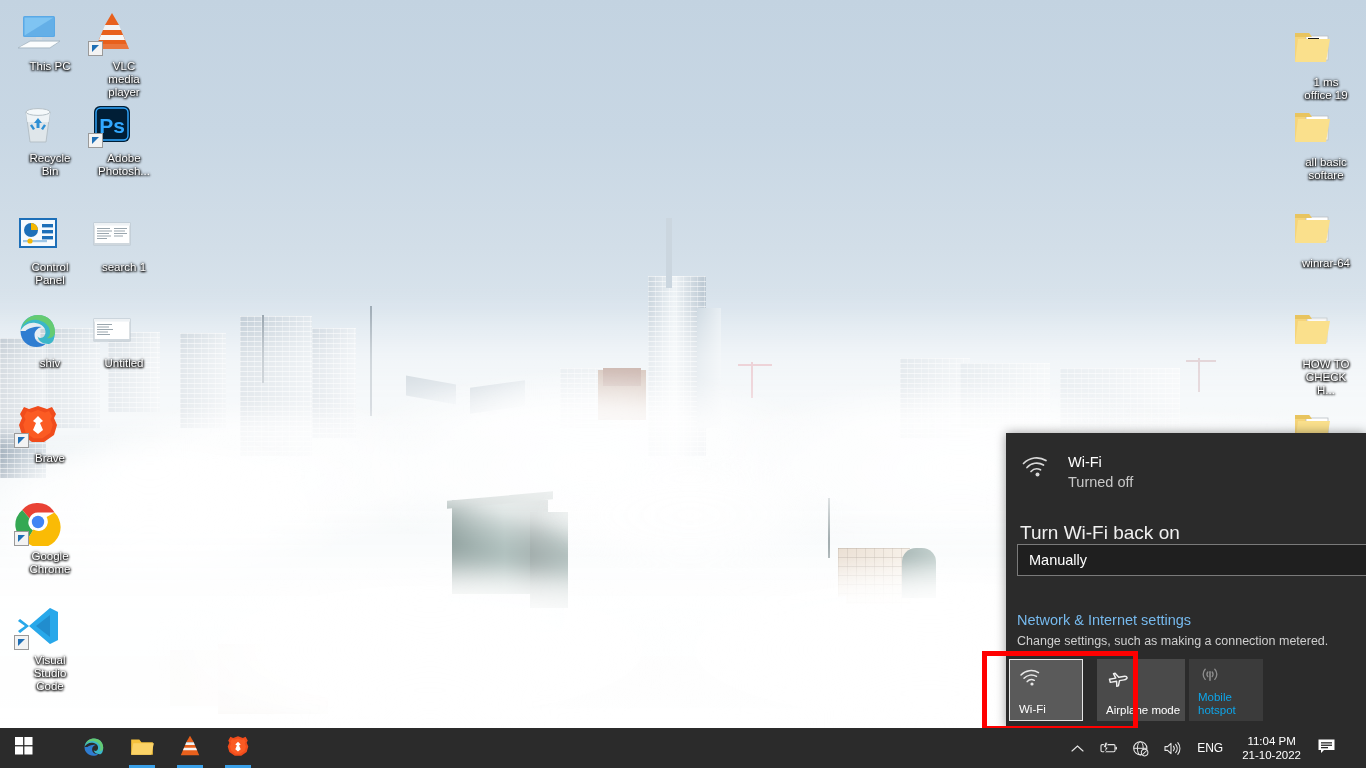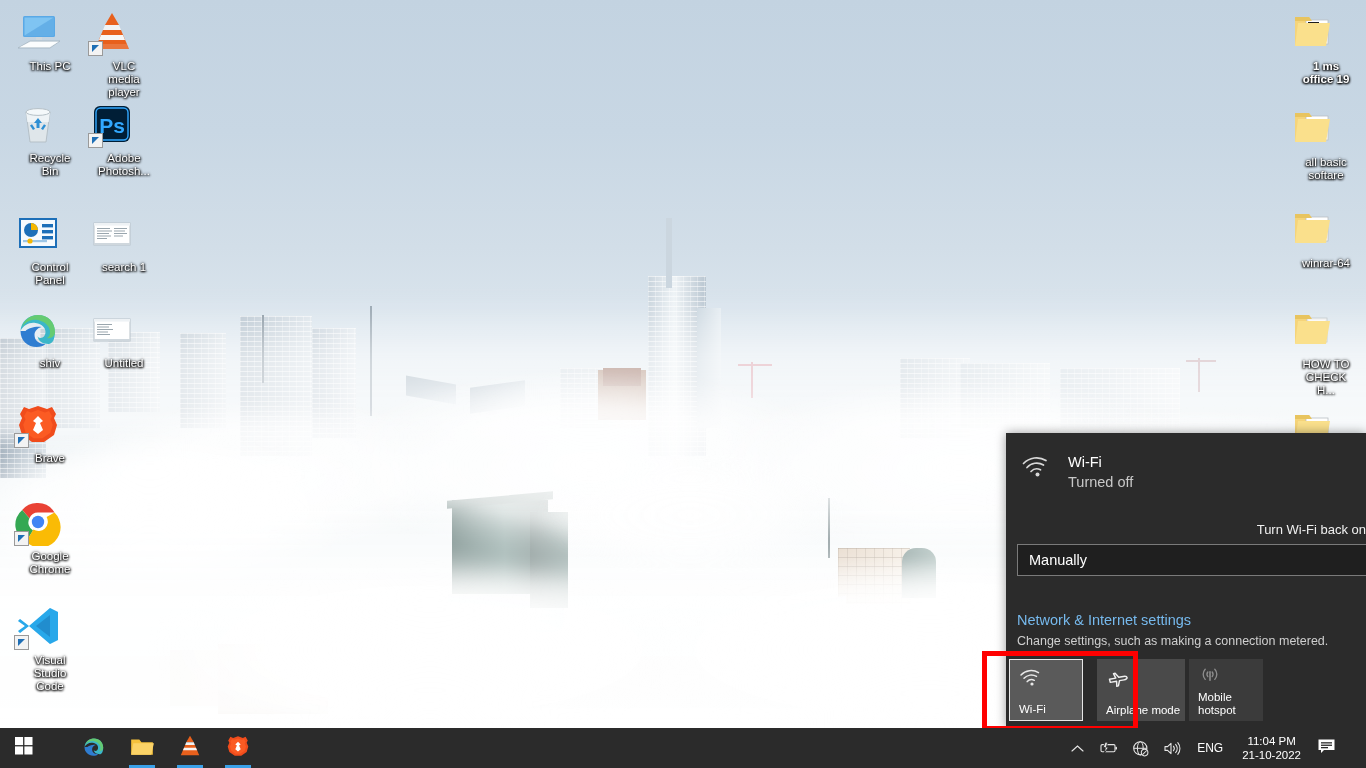--- a/index.html
+++ b/index.html
@@ -74,21 +74,21 @@
     position: absolute; left: 1006px; top: 433px; width: 360px; height: 295px;
     background: #2b2b2b;
     color: #ffffff;
     box-shadow: 0 0 10px rgba(0,0,0,.4);
   }
   #fly-head { display: flex; align-items: flex-start; padding: 20px 0 0 14px; }
   #fly-head .texts { margin-left: 16px; }
   .fh-title { font-size: 14.5px; line-height: 19px; color: #fff; }
   .fh-sub { font-size: 14.5px; line-height: 20px; color: #c8c8c8; }
 
-  #fly-label { font-size: 13px; color: #f0f0f0; padding: 30px 0 0 14px; text-align: right; }
+  #fly-label { font-size: 19px; color: #f0f0f0; padding: 30px 0 0 14px; }
 
   #fly-combo {
     position: absolute; left: 1017px; top: 544px; width: 376px; height: 32px;
     background: #1f1f1f; border: 1px solid #7a7a7a;
     display: flex; align-items: center; justify-content: space-between;
     padding: 0 10px 0 11px;
   }
   #fly-combo .val { font-size: 14.5px; color: #fff; }
 
   #fly-link {
@@ -99,21 +99,21 @@
     position: absolute; left: 1017px; top: 634px;
     font-size: 12.5px; color: #cfcfcf;
   }
 
   
   .tile {
     position: absolute; width: 74px; height: 62px;
     background: #4a4a4a; color: #fff; cursor: pointer;
   }
   .tile.hl { background: #5a5a5a; border: 1px solid #e8e8e8; }
-  .tile.dim { background: #3b3b3b; color: #ffffff; }
+  .tile.dim { background: #3b3b3b; color: #0ea5e9; }
   .tile .ticon { position: absolute; left: 9px; top: 8px; }
   .tile .tlabel {
     position: absolute; left: 9px; bottom: 5px; right: -28px;
     font-size: 11.5px; line-height: 12.5px; white-space: nowrap;
   }
   .tile.dim .tlabel { white-space: normal; right: 4px; }
 
   #redbox {
     position: absolute; left: 982px; top: 651px; width: 156px; height: 80px;
     border: 5px solid #ff0000; pointer-events: none;
@@ -396,21 +396,21 @@
       <svg width="48" height="48" viewBox="0 0 48 48">
         <path d="M36 6 L15 24 L6 17 L4 19 L11 24 L4 29 L6 31 L15 24 L36 42 L44 38 V10 Z" fill="#29a9ea"></path>
         <path d="M36 13 L22 24 L36 35 Z" fill="#1f85c4"></path>
         <path d="M36 6 L15 24 L6 17 L4 19 L11 24 L4 29 L6 31 L15 24 L36 42 L44 38 V10 Z" fill="#29a9ea" opacity=".25"></path>
       </svg>
       <div class="shortcut-arrow"></div>
     </div>
     <div class="label">Visual Studio Code</div>
   </div>
 
-  <div class="desk-icon" style="left:1276px;top:8px;font-weight:bold;">
+  <div class="desk-icon" style="left:1276px;top:24px;">
     <div class="glyph">
       <svg width="48" height="48" viewBox="0 0 48 48">
         <path d="M5 9h14l3 4h8v24H5z" fill="#f5d47a"></path>
         <rect x="16" y="12" width="22" height="24" fill="#ffffff" stroke="#b9bfc4" stroke-width=".8"></rect>
         <rect x="18" y="14" width="11" height="8" fill="#1d1d1d"></rect>
         <g fill="#aab2b8">
             <rect x="18" y="24" width="18" height="1.1"></rect>
             <rect x="18" y="26.5" width="18" height="1.1"></rect>
             <rect x="18" y="29" width="14" height="1.1"></rect>
           </g>

